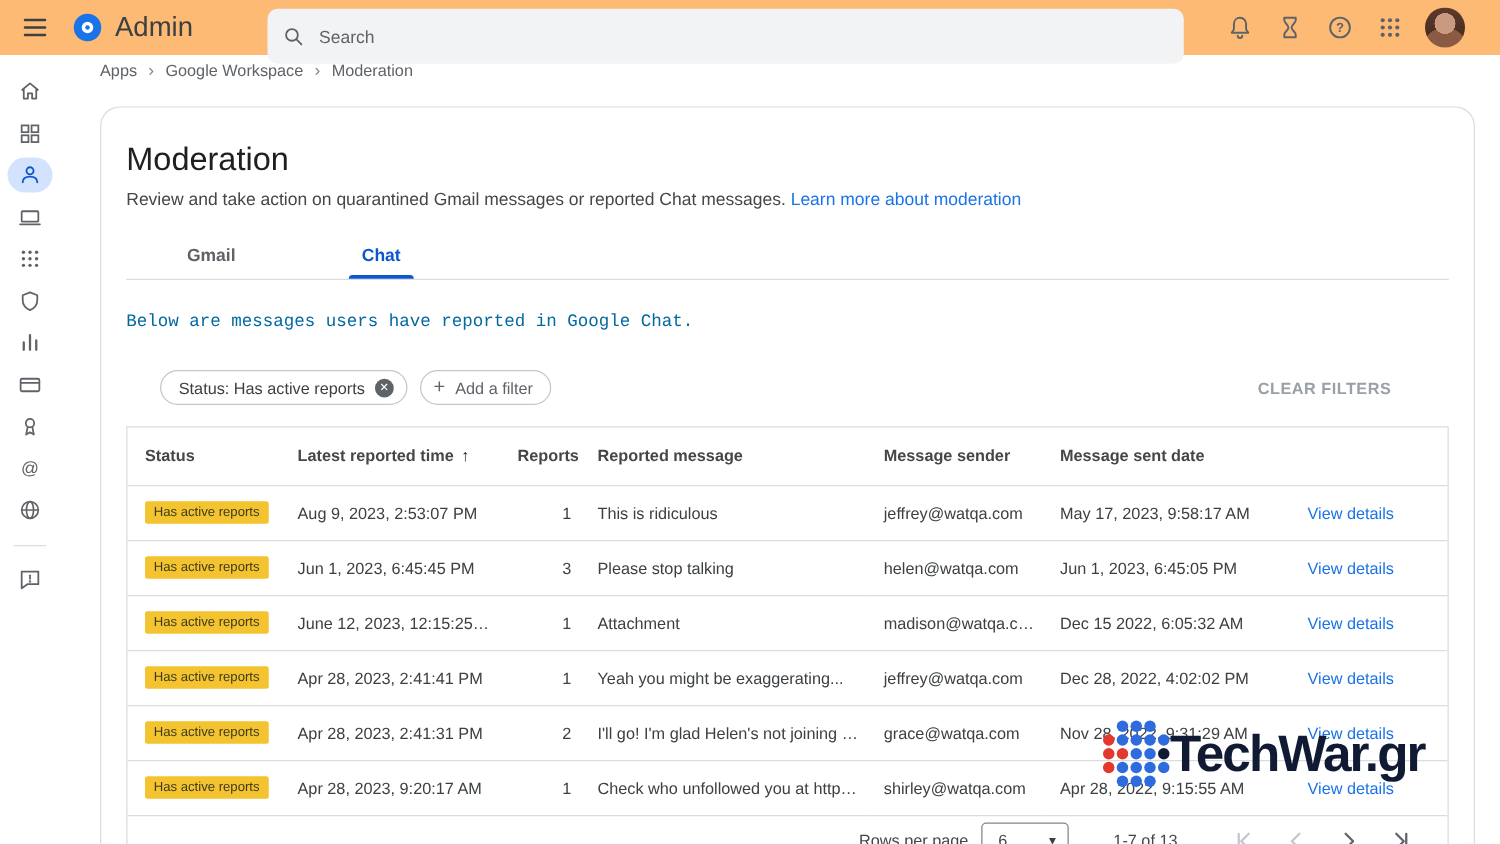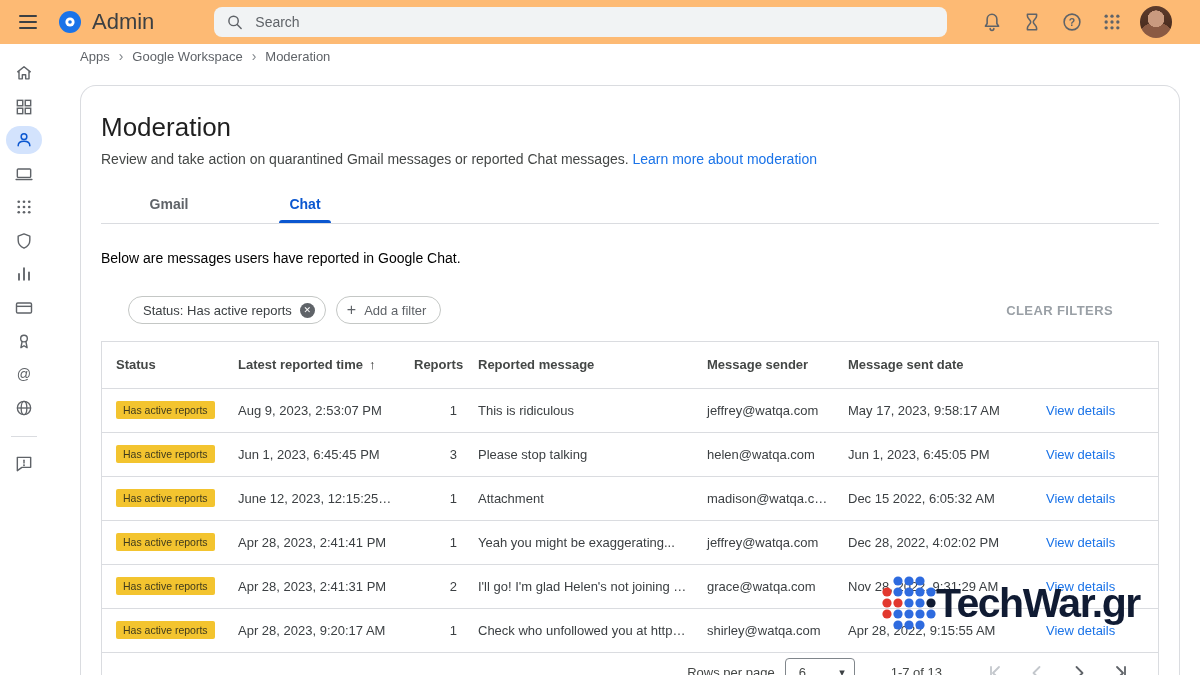--- a/index.html
+++ b/index.html
@@ -18,21 +18,21 @@
 
   
   .topbar{position:absolute;top:0;left:0;width:1200px;height:44px;background:#fdba74;
     display:flex;align-items:center;}
   .hamburger{margin-left:16px;width:24px;height:24px;border:none;background:none;cursor:pointer;
     display:flex;flex-direction:column;justify-content:center;gap:4px;padding:3px;}
   .hamburger span{display:block;height:2px;background:#3c4043;border-radius:1px;}
   .brand{display:flex;align-items:center;gap:10px;margin-left:18px;cursor:pointer;}
   .brand-logo{width:24px;height:24px;}
   .brand-name{font-size:22px;color:#3c4043;letter-spacing:0;}
-  .search{position:absolute;left:214px;top:7px;width:733px;height:30px;background:#f1f3f4;
+  .search{position:absolute;left:214px;top:7px;width:733px;height:44px;background:#f1f3f4;
     border-radius:8px;display:flex;align-items:center;padding:0 12px;gap:10px;}
   .search input{border:none;background:transparent;outline:none;font-size:14px;color:#3c4043;
     width:100%;font-family:"Liberation Sans",sans-serif;}
   .search input::placeholder{color:#5f6368;}
   .topbar-right{margin-left:auto;display:flex;align-items:center;gap:16px;padding-right:28px;}
   .icon-btn{width:24px;height:24px;border:none;background:none;padding:0;cursor:pointer;
     display:flex;align-items:center;justify-content:center;color:#5f6368;}
   .avatar{width:32px;height:32px;border-radius:50%;cursor:pointer;border:none;padding:0;
     background:
       radial-gradient(circle at 50% 40%, #c99a7f 0 33%, rgba(0,0,0,0) 34%),
@@ -61,21 +61,21 @@
   .page-subtitle{font-size:14px;color:#444746;margin:9px 0 0 0;}
   .page-subtitle a{color:var(--accent);text-decoration:none;cursor:pointer;}
 
   .tabs{display:flex;margin-top:18px;border-bottom:1px solid var(--border);}
   .tab{width:136px;height:38px;background:none;border:none;position:relative;cursor:pointer;
     font-size:14px;font-weight:700;color:#5f6368;font-family:"Liberation Sans",sans-serif;}
   .tab.active{color:var(--pill-icon);}
   .tab .underline{position:absolute;left:50%;transform:translateX(-50%);bottom:0;width:52px;
     height:3px;background:var(--pill-icon);border-radius:3px 3px 0 0;}
 
-  .intro{font-size:14px;color:#000000;margin:26px 0 0 0;}
+  .intro{font-size:14px;color:#0369a1;margin:26px 0 0 0;font-family:Liberation Mono, monospace;}
 
   
   .filter-row{display:flex;align-items:center;margin-top:30px;}
   .chips{display:flex;align-items:center;gap:10px;margin-left:27px;}
   .chip{display:flex;align-items:center;gap:8px;height:28px;border:1px solid #c4c7c5;
     border-radius:14px;padding:0 10px 0 14px;font-size:13px;color:#3c4043;background:#fff;cursor:pointer;}
   .chip-x{width:15px;height:15px;border-radius:50%;background:#5f6368;color:#fff;font-size:9px;
     display:flex;align-items:center;justify-content:center;cursor:pointer;}
   .chip.add{padding:0 14px 0 10px;color:#5f6368;}
   .chip .plus{font-size:16px;color:#5f6368;line-height:1;}

